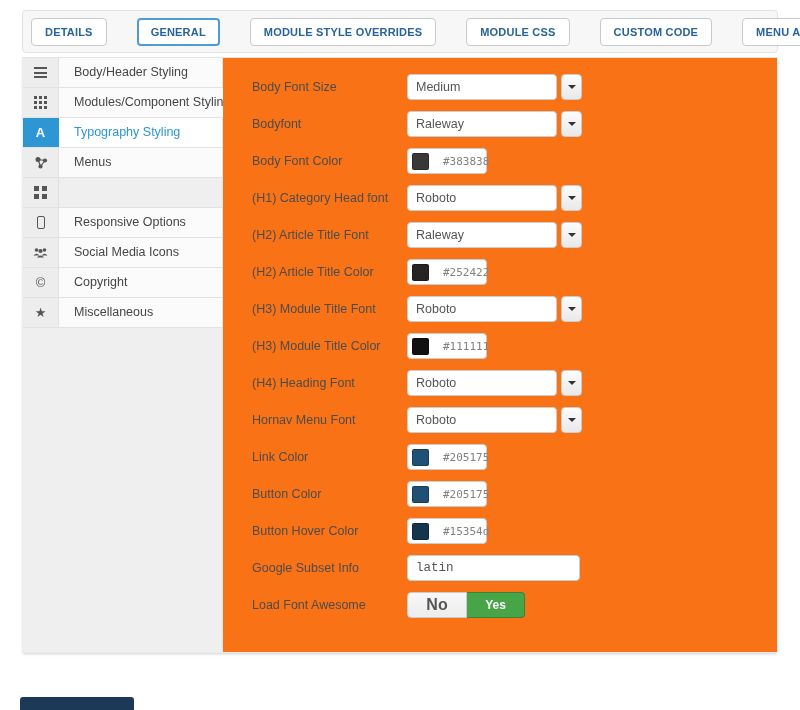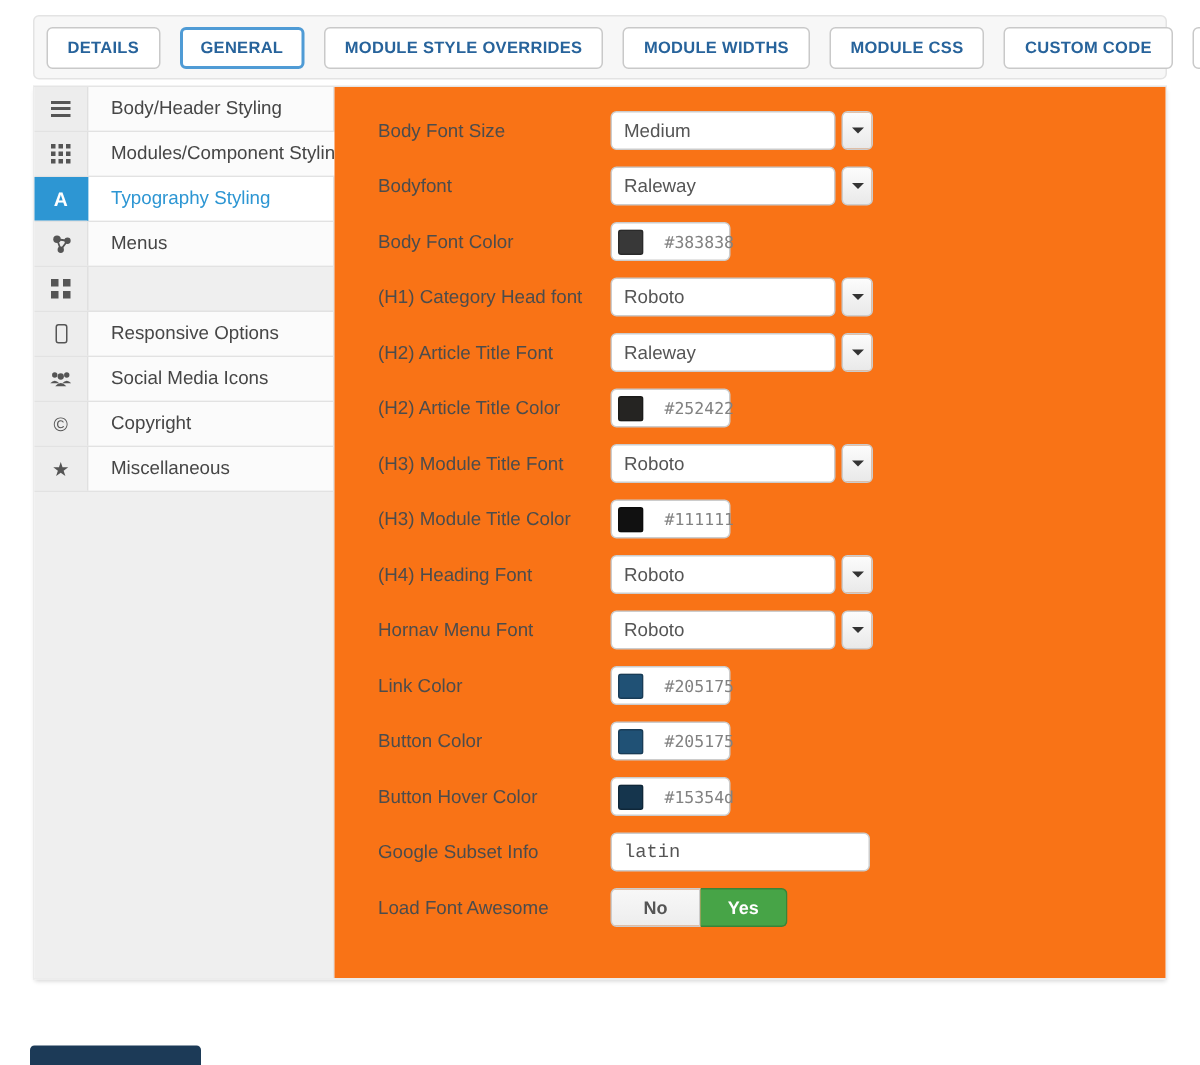--- a/index.html
+++ b/index.html
@@ -4,21 +4,21 @@
 <style>
   html,body{margin:0;padding:0;}
   body{
     width:800px;height:710px;position:relative;background:#fff;
     font-family:"Liberation Sans", sans-serif;overflow:hidden;
   }
   
   .tabbar{
     position:absolute;left:22px;top:10px;width:756px;height:43px;
     background:#f7f7f7;border:1px solid #e3e3e3;border-radius:4px;
-    display:flex;align-items:center;gap:13px;padding-left:8px;box-sizing:border-box;
+    display:flex;align-items:center;gap:30px;padding-left:8px;box-sizing:border-box;
   }
   .tab{
     height:28px;line-height:26px;padding:0 13px;background:#fff;
     border:1px solid #c9c9c9;border-radius:4px;box-sizing:border-box;
     color:#27639b;font-size:11px;font-weight:bold;letter-spacing:.2px;
     white-space:nowrap;cursor:pointer;
   }
   .tab.active{border:2px solid #4f9bd5;line-height:24px;padding:0 12px;}
   
   .panel{
@@ -72,40 +72,39 @@
   }
   .swatch{width:17px;height:17px;border-radius:2px;border:1px solid rgba(0,0,0,.25);box-sizing:border-box;flex:0 0 17px;}
   .hex{margin-left:14px;font-family:"DejaVu Sans Mono", monospace;font-size:11px;color:#828282;}
   .text-input{
     width:173px;height:26px;border:1px solid #ccc;border-radius:4px;padding:0 8px;
     font-size:12.5px;color:#555;box-sizing:border-box;font-family:Liberation Mono, monospace;background:#fff;
   }
   .toggle{display:flex;}
   .toggle .t-no{
     width:60px;height:26px;background:linear-gradient(#f8f8f8,#ededed);border:1px solid #ccc;
-    border-radius:4px 0 0 4px;color:#555;font-size:12px;font-weight:bold;text-align:center;
+    border-radius:4px 0 0 4px;color:#555;font-size:16px;font-weight:bold;text-align:center;
     line-height:24px;box-sizing:border-box;cursor:pointer;
   }
   .toggle .t-yes{
     width:58px;height:26px;background:#47a447;border:1px solid #398439;border-left:none;
     border-radius:0 4px 4px 0;color:#fff;font-size:12px;font-weight:bold;text-align:center;
     line-height:24px;box-sizing:border-box;cursor:pointer;
   }
   
   .status-bar{position:absolute;left:20px;top:697px;width:114px;height:13px;background:#1c3a57;border-radius:3px 3px 0 0;cursor:pointer;}
   svg{display:block;}
 </style>
 </head>
 <body>
 
 <div class="tabbar">
   <div class="tab">DETAILS</div>
   <div class="tab active">GENERAL</div>
   <div class="tab">MODULE STYLE OVERRIDES</div>
-  <div class="tab">MODULE WIDTHS</div>
   <div class="tab">MODULE CSS</div>
   <div class="tab">CUSTOM CODE</div>
   <div class="tab">MENU ASSIGNMENT</div>
 </div>
 
 <div class="panel">
 
   <div class="sidebar">
     <div class="side-item">
       <span class="side-icon">

